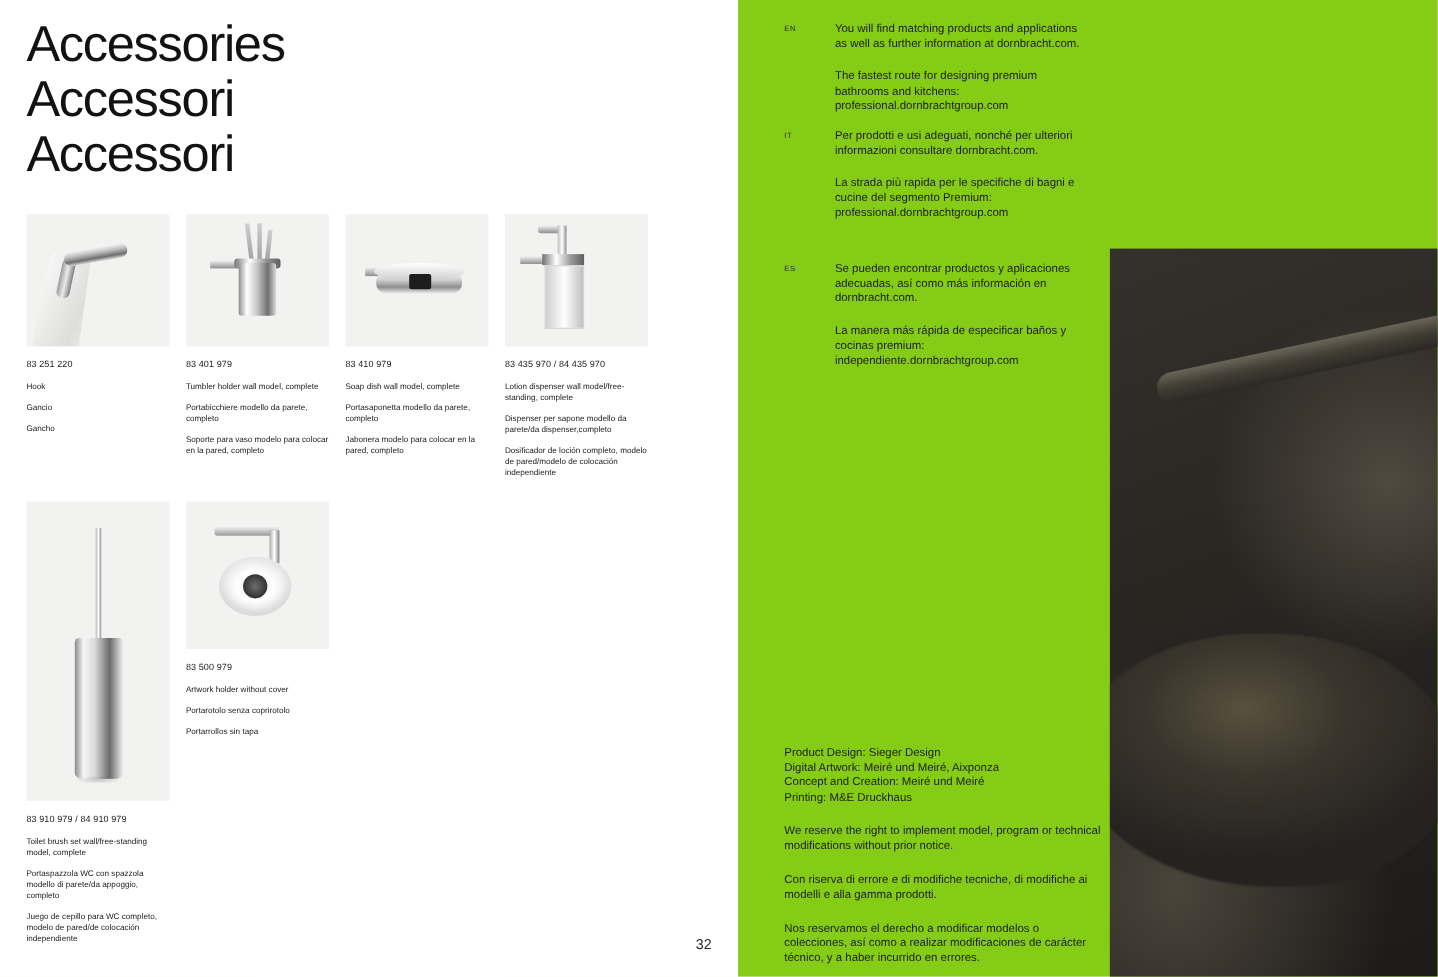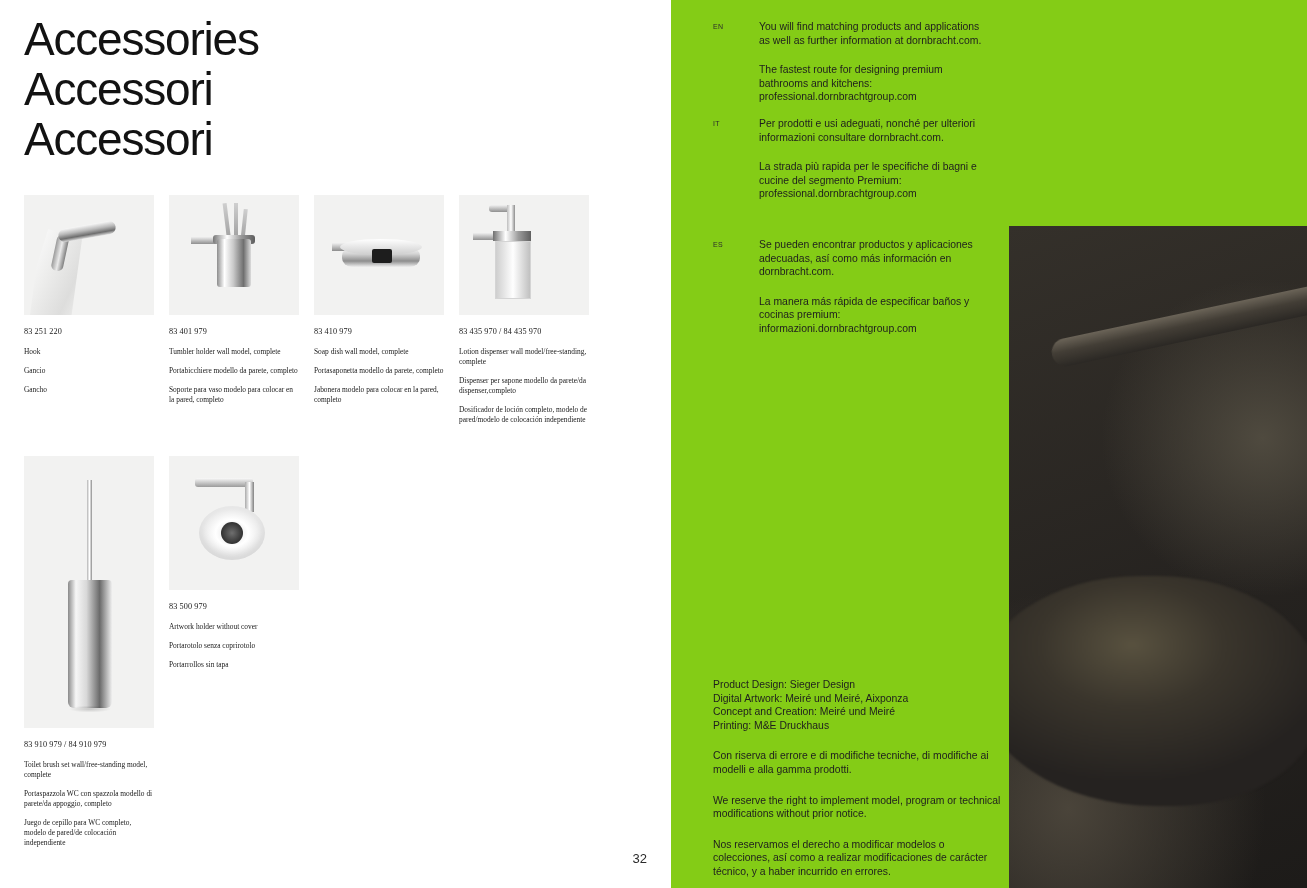--- a/index.html
+++ b/index.html
@@ -46,21 +46,20 @@
   .product-row {
     position: absolute;
     display: flex;
   }
   .row-1 { left: 24px; top: 195px; }
   .row-2 { left: 24px; top: 456px; }
 
   .product {
     width: 130px;
     margin-right: 15px;
-    font-family: Liberation Serif, serif;
   }
 
   .thumb {
     width: 130px;
     height: 120px;
     background: #f2f2f1;
     position: relative;
     overflow: hidden;
   }
   .thumb.tall {
@@ -451,31 +450,31 @@
       <div class="lang-text">
         <p>Per prodotti e usi adeguati, nonché per ulteriori informazioni consultare dornbracht.com.</p>
         <p>La strada più rapida per le specifiche di bagni e cucine del segmento Premium: professional.dornbrachtgroup.com</p>
       </div>
     </div>
 
     <div class="lang-block" style="top:238px;">
       <div class="lang-tag">ES</div>
       <div class="lang-text">
         <p>Se pueden encontrar productos y aplicaciones adecuadas, así como más información en dornbracht.com.</p>
-        <p>La manera más rápida de especificar baños y cocinas premium: informazioni.dornbrachtgroup.com</p>
+        <p>La manera más rápida de especificar baños y cocinas premium: independiente.dornbrachtgroup.com</p>
       </div>
     </div>
 
     <div class="credits">
       <p style="white-space:pre-line;">Product Design: Sieger Design
 Digital Artwork: Meiré und Meiré, Aixponza
 Concept and Creation: Meiré und Meiré
 Printing: M&amp;E Druckhaus</p>
+      <p>We reserve the right to implement model, program or technical modifications without prior notice.</p>
       <p>Con riserva di errore e di modifiche tecniche, di modifiche ai modelli e alla gamma prodotti.</p>
-      <p>We reserve the right to implement model, program or technical modifications without prior notice.</p>
       <p>Nos reservamos el derecho a modificar modelos o colecciones, así como a realizar modificaciones de carácter técnico, y a haber incurrido en errores.</p>
     </div>
 
     <div class="photo-dark">
       <div class="bar"></div>
       <div class="blob"></div>
     </div>
 
   </div>
 

